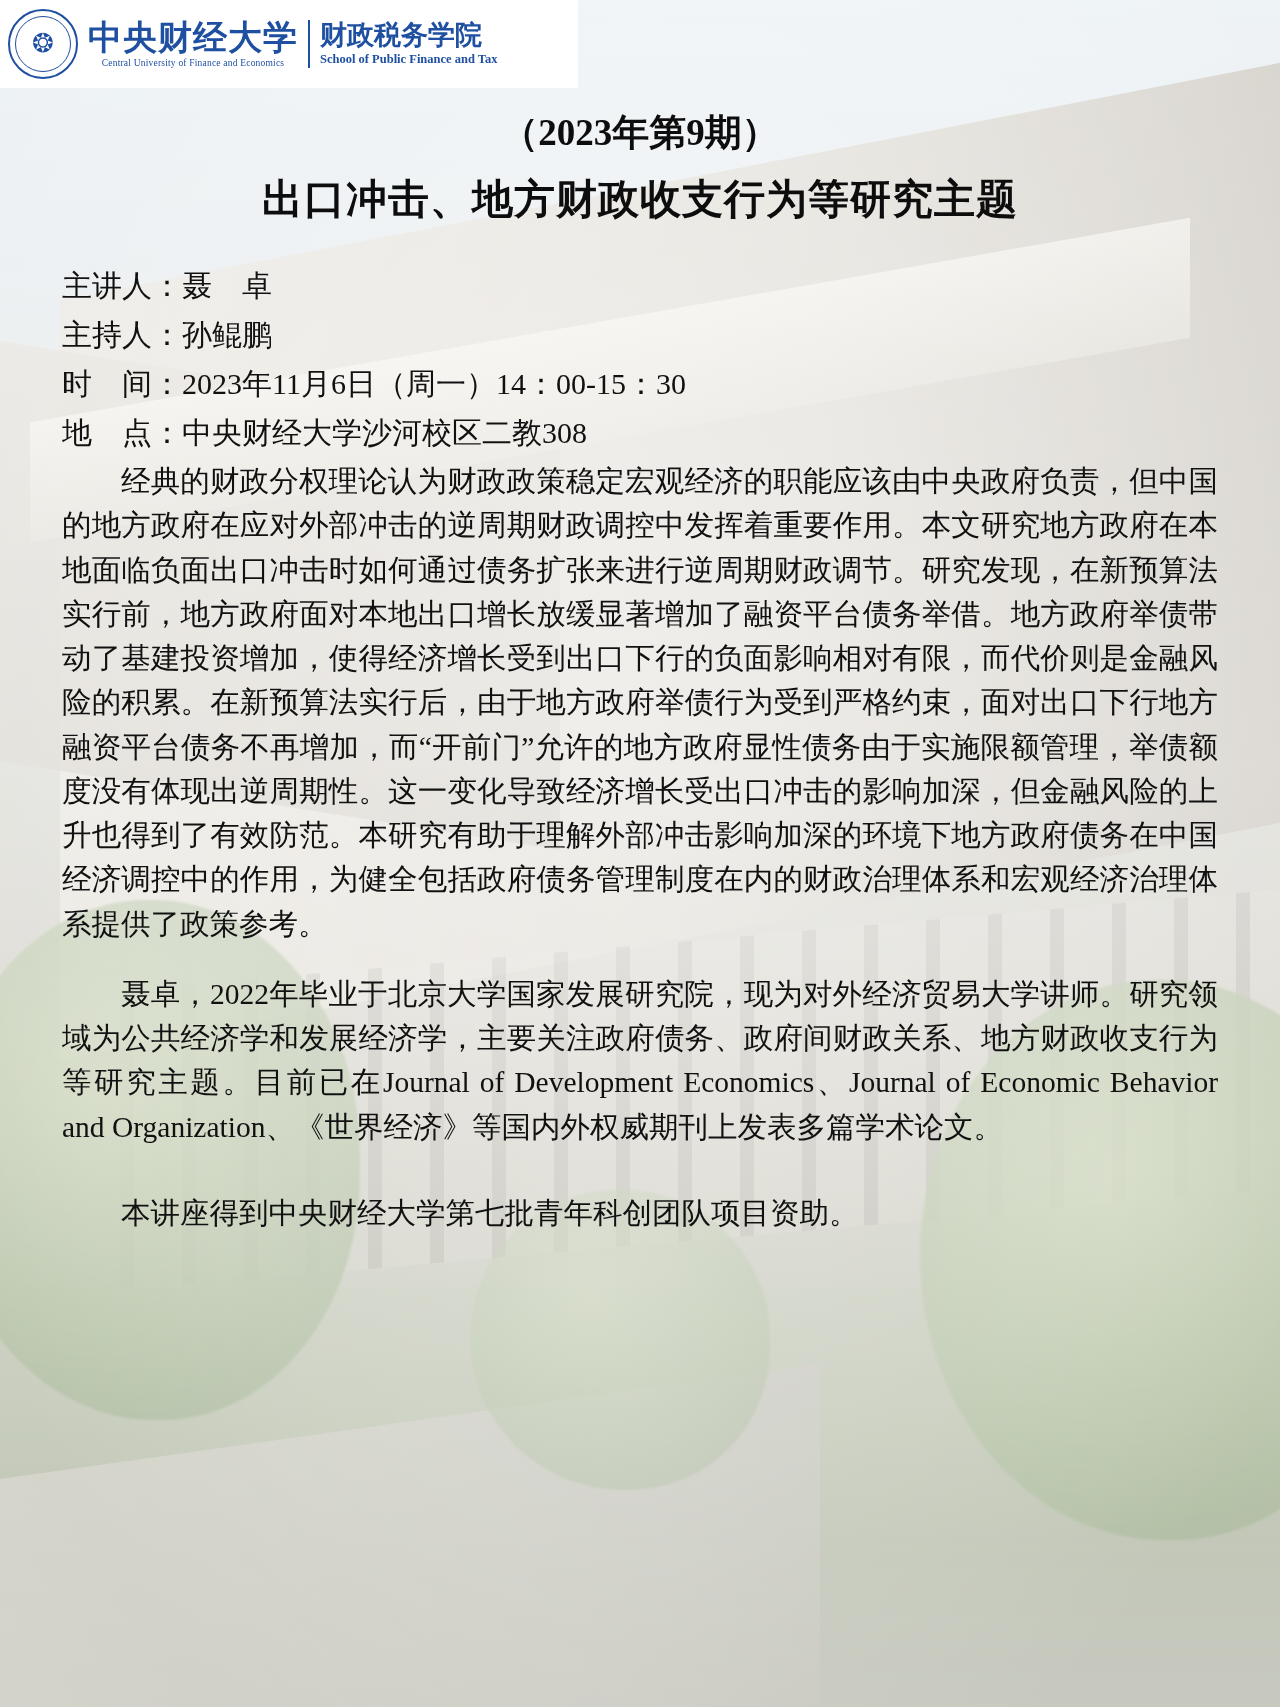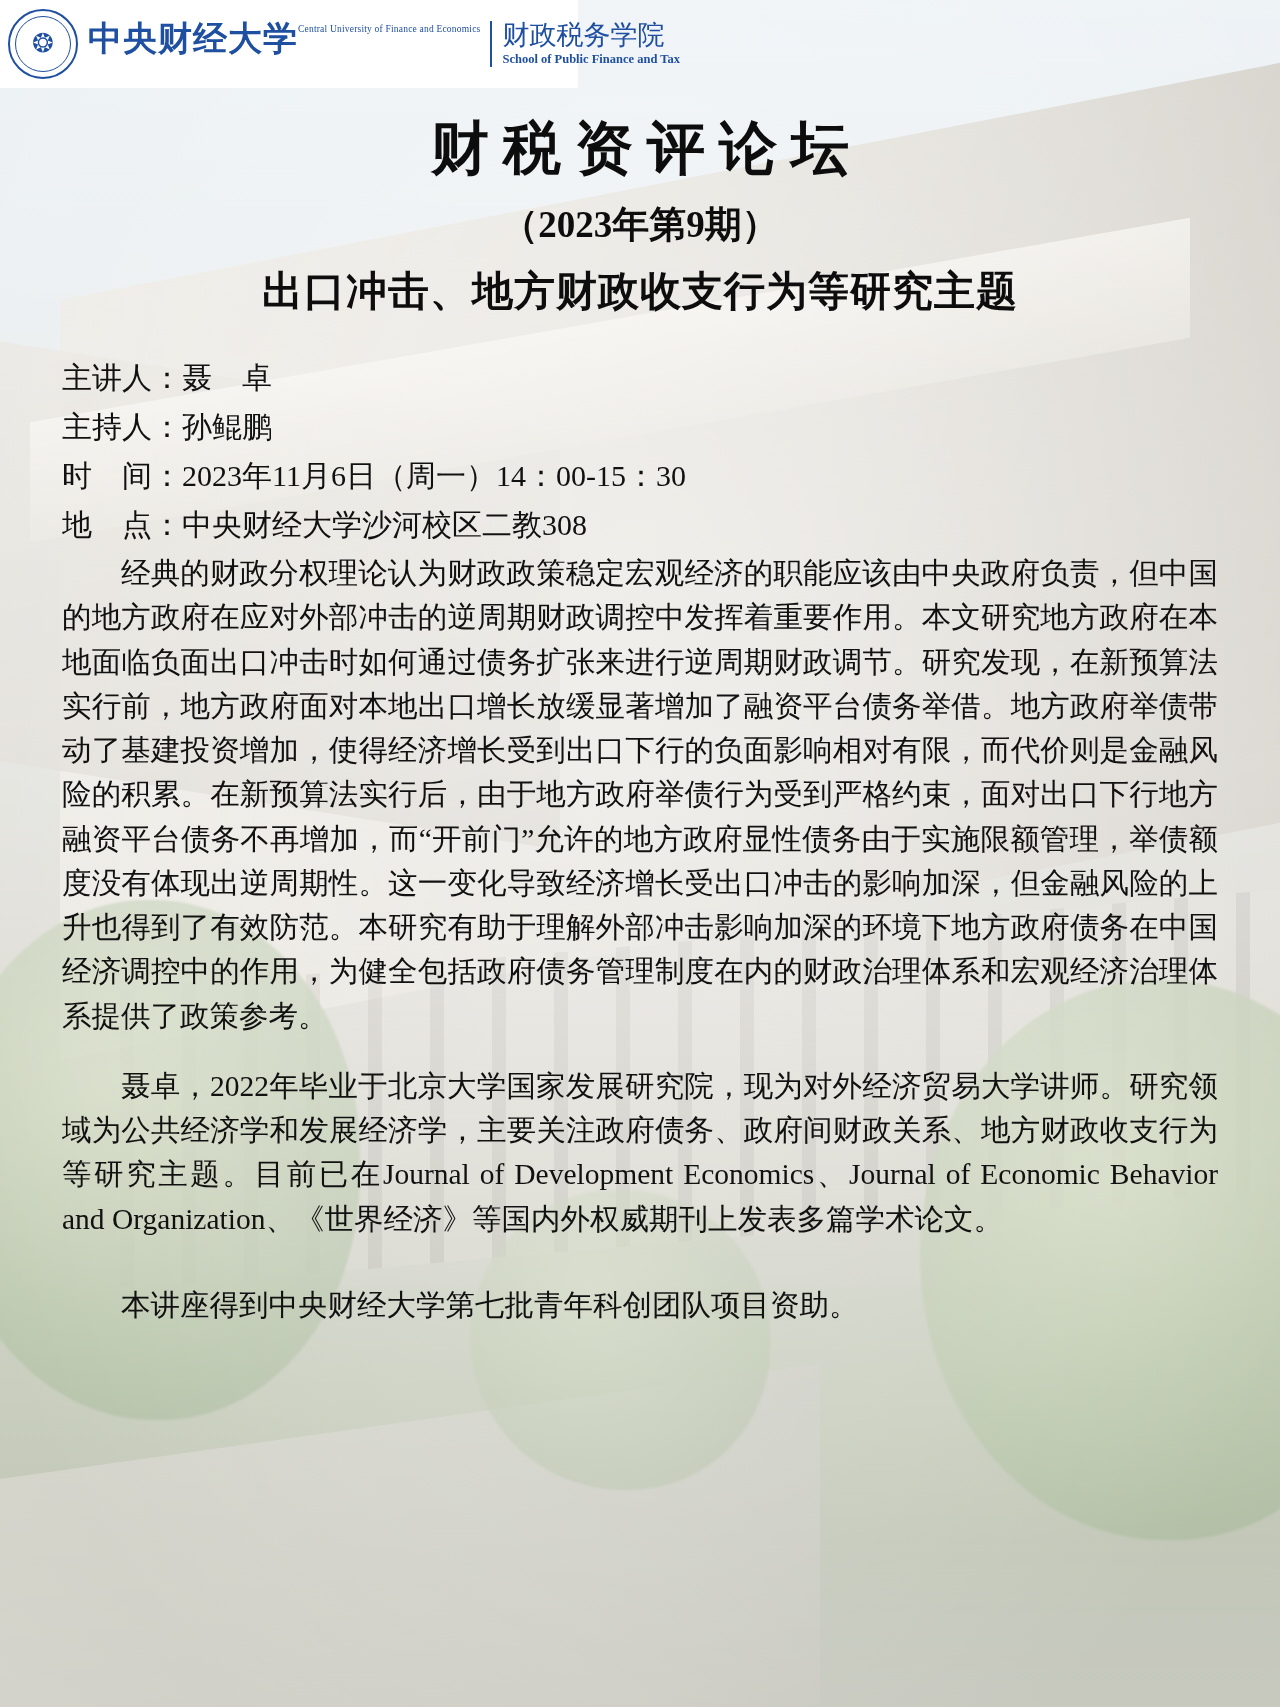--- a/index.html
+++ b/index.html
@@ -151,22 +151,23 @@
     line-height: 1;
   }
   .logo-text {
     display: flex;
     align-items: stretch;
   }
   .logo-cn-block {
     padding-right: 10px;
     border-right: 2px solid #1e4fa0;
     display: flex;
-    flex-direction: row;
+    flex-direction: column;
     justify-content: center;
+    align-items: center;
   }
   .logo-cn {
     font-family: "Liberation Serif", "DejaVu Serif", serif;
     font-weight: bold;
     font-size: 34px;
     color: #1e4fa0;
     letter-spacing: 1px;
     line-height: 1.05;
     white-space: nowrap;
   }
@@ -178,21 +179,21 @@
     white-space: nowrap;
     margin-top: 3px;
   }
   .logo-school-block {
     padding-left: 10px;
     display: flex;
     flex-direction: column;
     justify-content: center;
   }
   .logo-school-cn {
-    font-weight: normal;
+    font-weight: bold;
     font-size: 27px;
     color: #1e4fa0;
     line-height: 1.05;
     white-space: nowrap;
   }
   .logo-school-en {
     font-size: 12.5px;
     font-weight: bold;
     color: #1e4fa0;
     white-space: nowrap;
@@ -304,21 +305,20 @@
         <div class="logo-en">Central University of Finance and Economics</div>
       </div>
       <div class="logo-school-block">
         <div class="logo-school-cn">财政税务学院</div>
         <div class="logo-school-en">School of Public Finance and Tax</div>
       </div>
     </div>
   </div>
 
   <div class="content">
-    <h1 class="title-main">财税资评论坛</h1>
     <div class="title-issue">（2023年第9期）</div>
     <h2 class="title-topic">出口冲击、地方财政收支行为等研究主题</h2>
 
     <div class="meta">
       <div class="meta-row">主讲人：聂　卓</div>
       <div class="meta-row">主持人：孙鲲鹏</div>
       <div class="meta-row">时　间：2023年11月6日（周一）14：00-15：30</div>
       <div class="meta-row">地　点：中央财经大学沙河校区二教308</div>
     </div>
 

